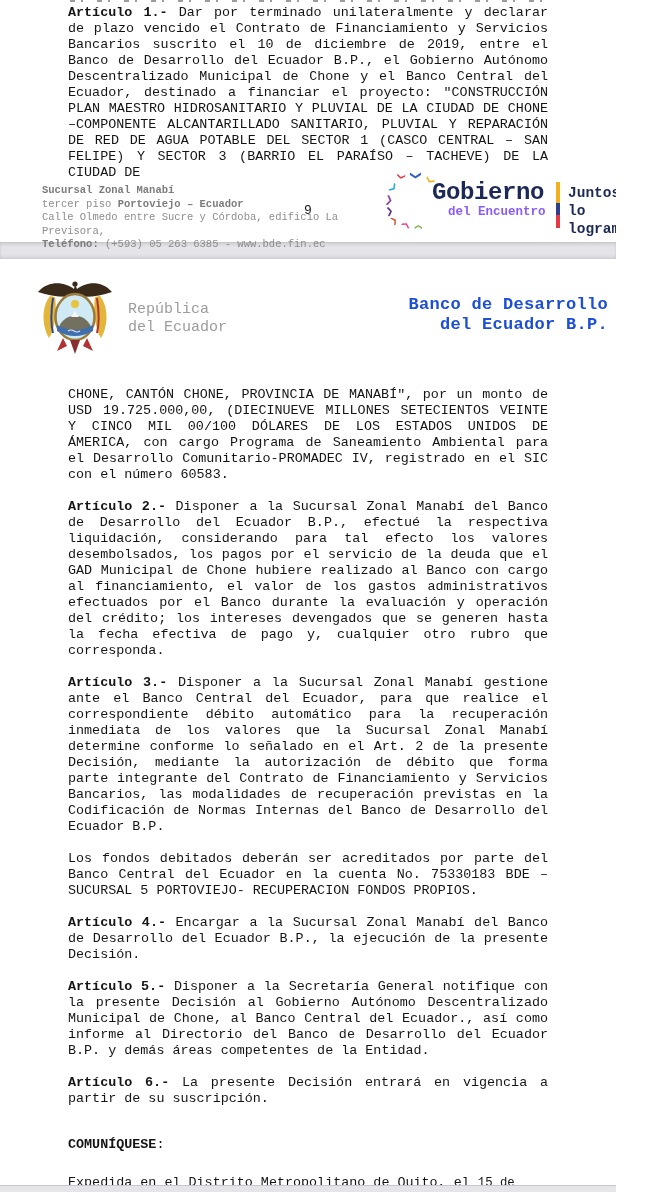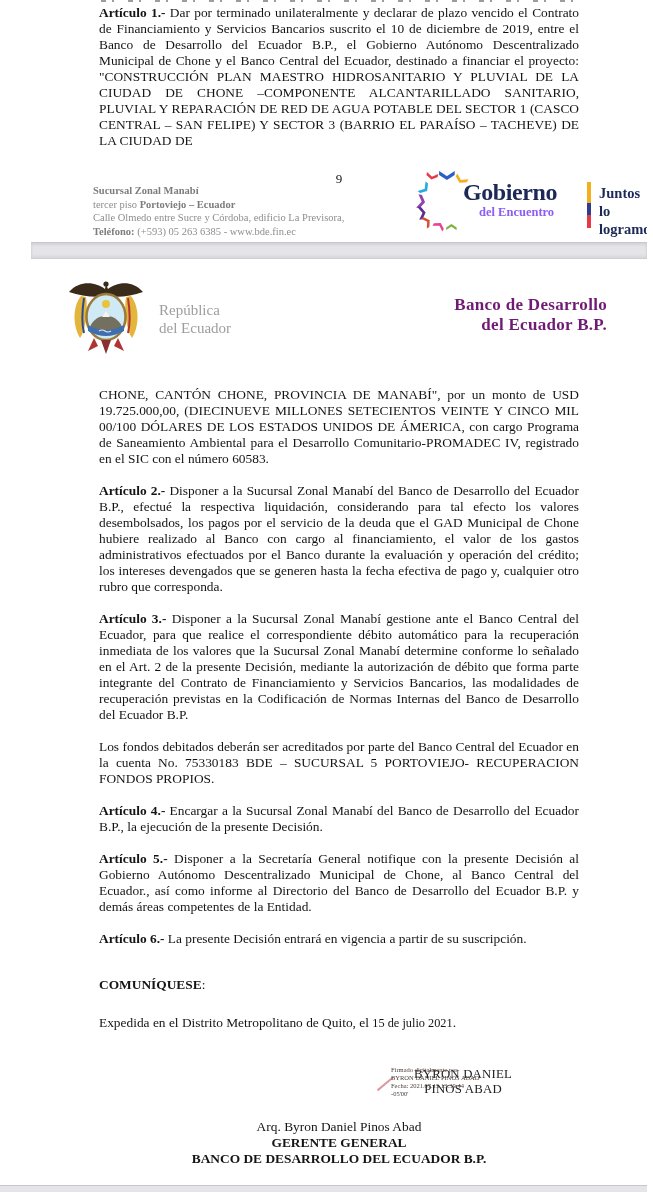--- a/index.html
+++ b/index.html
@@ -1,47 +1,47 @@
 <!DOCTYPE html>
 <html><head>
 <meta charset="utf-8">
 <style>
   html,body{margin:0;padding:0;background:#fff;}
   .canvas{position:relative;width:616px;height:1192px;background:#fff;overflow:hidden;
-          font-family:Liberation Serif, serif;color:#141414;padding-left:31px;}
+          font-family:Liberation Mono, monospace;color:#141414;}
   
   .body-par{margin:16px 68px 0 68px;text-align:justify;font-size:13.4px;line-height:16px;}
   .lead{font-weight:bold;}
   
   .page1{position:relative;height:242px;}
   .cut-strip{height:2px;margin:0 70px;opacity:.5;
     background:repeating-linear-gradient(90deg,#3a3a3a 0 5px,transparent 5px 11px,#3a3a3a 11px 13px,transparent 13px 27px);}
   .article1{margin-top:3px;}
   .page-number{text-align:center;margin-top:22px;font-size:13px;}
-  .footer-block{position:absolute;left:42px;top:184px;width:340px;font-size:10.5px;line-height:13.5px;color:#8d8d8d;margin-left:20px;}
+  .footer-block{position:absolute;left:42px;top:184px;width:340px;font-size:10.5px;line-height:13.5px;color:#8d8d8d;}
   .footer-bold{font-weight:bold;color:#7c7c7c;}
   
   .gov-logo{position:absolute;right:8px;top:170px;width:222px;height:66px;}
   .logo-mark{position:absolute;left:0;top:0;width:58px;height:62px;}
   .chev{position:absolute;font-weight:900;line-height:1;display:block;}
   .logo-word-main{position:absolute;left:46px;top:9px;font-size:24px;font-weight:bold;color:#1c2957;letter-spacing:-.4px;}
   .logo-word-sub{position:absolute;left:62px;top:35px;font-size:12.5px;font-weight:bold;color:#8b5cf6;}
   .logo-bar{position:absolute;left:170px;top:12px;width:4px;height:46px;
     background:linear-gradient(#f2b01e 0 45%,#2d3e8f 45% 72%,#e63946 72% 100%);}
   .logo-tag{position:absolute;left:182px;top:14px;font-size:14.5px;line-height:18px;font-weight:bold;color:#1c2957;}
   
   .page-gap{height:15px;background:#e5e5e9;border-top:1px solid #c6c6cc;border-bottom:1px solid #cdcdd3;
     box-shadow:inset 0 2px 3px rgba(0,0,0,.08),inset 0 -2px 3px rgba(0,0,0,.06);}
   
   .page2{position:relative;padding-top:14px;}
   .header-row{position:relative;height:98px;}
   .coat{position:absolute;left:30px;top:2px;width:90px;height:86px;}
   .seal-caption{position:absolute;left:128px;top:28px;font-size:15px;line-height:18px;color:#9d9d9d;}
-  .bank-name{position:absolute;right:40px;top:22px;text-align:right;font-size:17px;line-height:20px;
-    font-weight:bold;color:#701a75;letter-spacing:.3px;}
+  .bank-name{position:absolute;right:8px;top:22px;text-align:right;font-size:17px;line-height:20px;
+    font-weight:bold;color:#1d4ed8;letter-spacing:.3px;}
   .comuniquese{margin:30px 68px 0 68px;font-size:13.4px;line-height:16px;font-weight:bold;}
   .comuniquese .colon{font-weight:normal;}
   .issued{margin:22px 68px 0 68px;font-size:13.4px;line-height:16px;}
   .date-insert{font-size:12.3px;}
   
   .stamp{position:relative;margin:36px 0 0 248px;height:36px;}
   .stamp-name{font-size:12.8px;line-height:15px;color:#1e1e1e;letter-spacing:.2px;text-align:center;}
   .stamp-slash{position:absolute;left:96px;top:16px;width:20px;height:1.5px;background:#dc9aa0;transform:rotate(-40deg);}
   .stamp-detail{position:absolute;left:112px;top:-1px;width:130px;font-size:6.5px;line-height:8px;color:#4a3c36;}
   .sig-block{margin-top:16px;text-align:center;font-size:13.4px;line-height:16px;}

